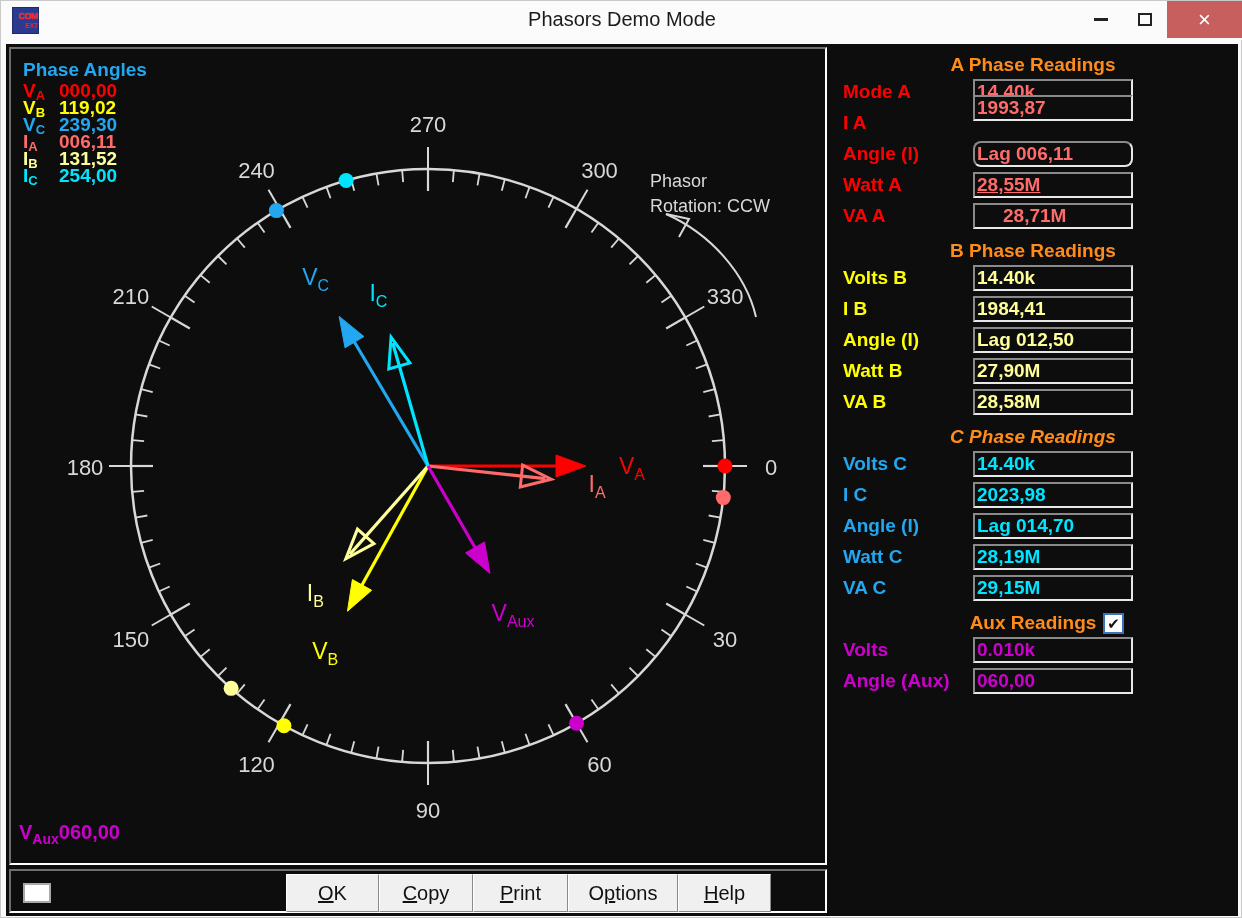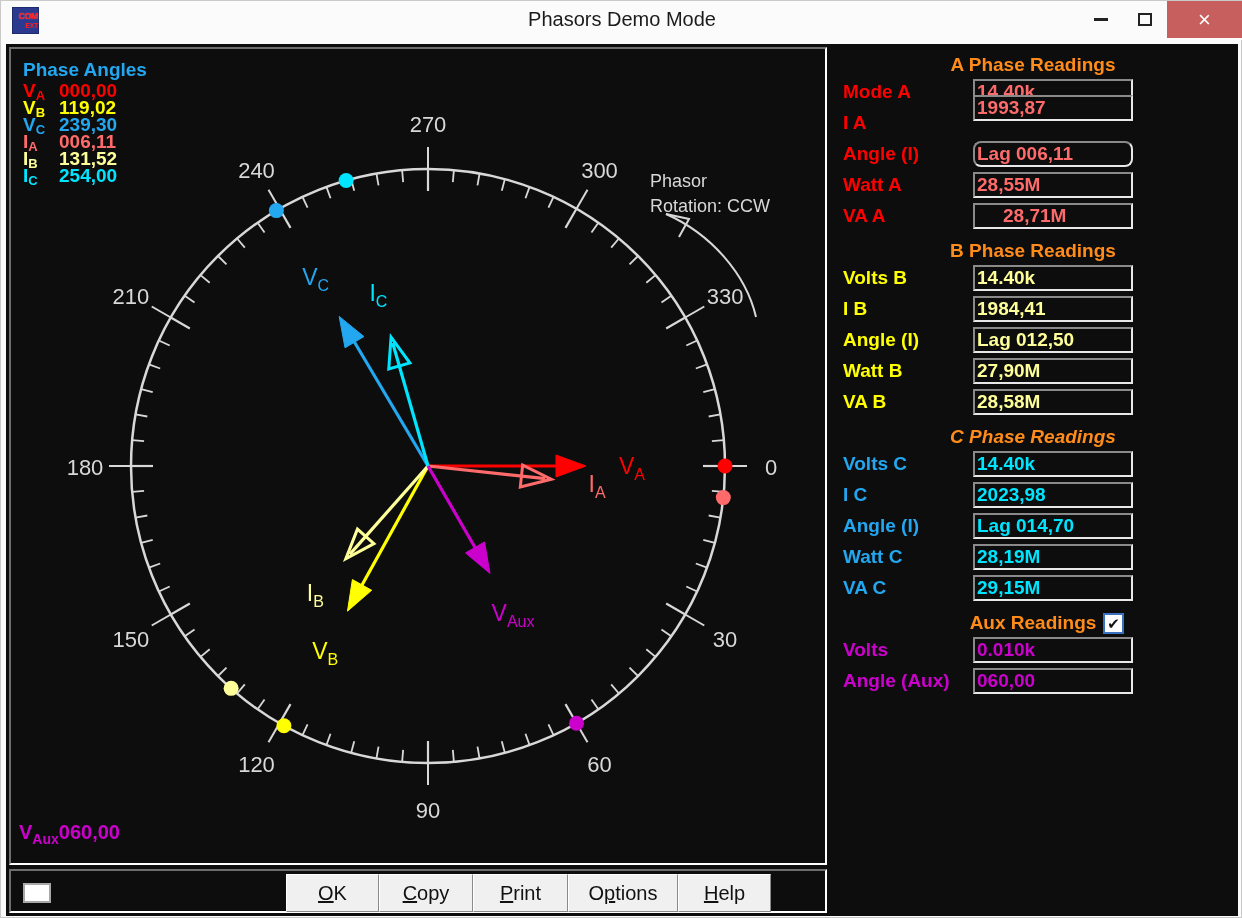--- a/index.html
+++ b/index.html
@@ -355,21 +355,21 @@
 
     <div id="right-panel">
         <div class="sec-title" style="top: 7px;">A Phase Readings</div>
         <div class="rd-label" style="top: 34px; color: rgb(255, 0, 0);">Mode A</div>
         <div class="rd-box" style="top: 32px; color: rgb(255, 107, 107);">14.40k</div>
         <div class="rd-label" style="top: 65px; color: rgb(255, 0, 0);">I A</div>
         <div class="rd-box" style="top: 48px; color: rgb(255, 107, 107);">1993,87</div>
         <div class="rd-label" style="top: 96px; color: rgb(255, 0, 0);">Angle (I)</div>
         <div class="rd-box" style="top: 94px; color: rgb(255, 107, 107); border-radius: 8px;">Lag 006,11</div>
         <div class="rd-label" style="top: 127px; color: rgb(255, 0, 0);">Watt A</div>
-        <div class="rd-box" style="top: 125px; color: rgb(255, 107, 107);">28,55M</div>
+        <div class="rd-box" style="top: 125px; color: rgb(255, 107, 107); text-decoration: underline;">28,55M</div>
         <div class="rd-label" style="top: 158px; color: rgb(255, 0, 0);">VA A</div>
         <div class="rd-box" style="top: 156px; color: rgb(255, 107, 107); padding-left: 28px;">28,71M</div>
         <div class="sec-title" style="top: 193px;">B Phase Readings</div>
         <div class="rd-label" style="top: 220px; color: rgb(255, 255, 0);">Volts B</div>
         <div class="rd-box" style="top: 218px; color: rgb(255, 255, 153);">14.40k</div>
         <div class="rd-label" style="top: 251px; color: rgb(255, 255, 0);">I B</div>
         <div class="rd-box" style="top: 249px; color: rgb(255, 255, 153);">1984,41</div>
         <div class="rd-label" style="top: 282px; color: rgb(255, 255, 0);">Angle (I)</div>
         <div class="rd-box" style="top: 280px; color: rgb(255, 255, 153);">Lag 012,50</div>
         <div class="rd-label" style="top: 313px; color: rgb(255, 255, 0);">Watt B</div>

